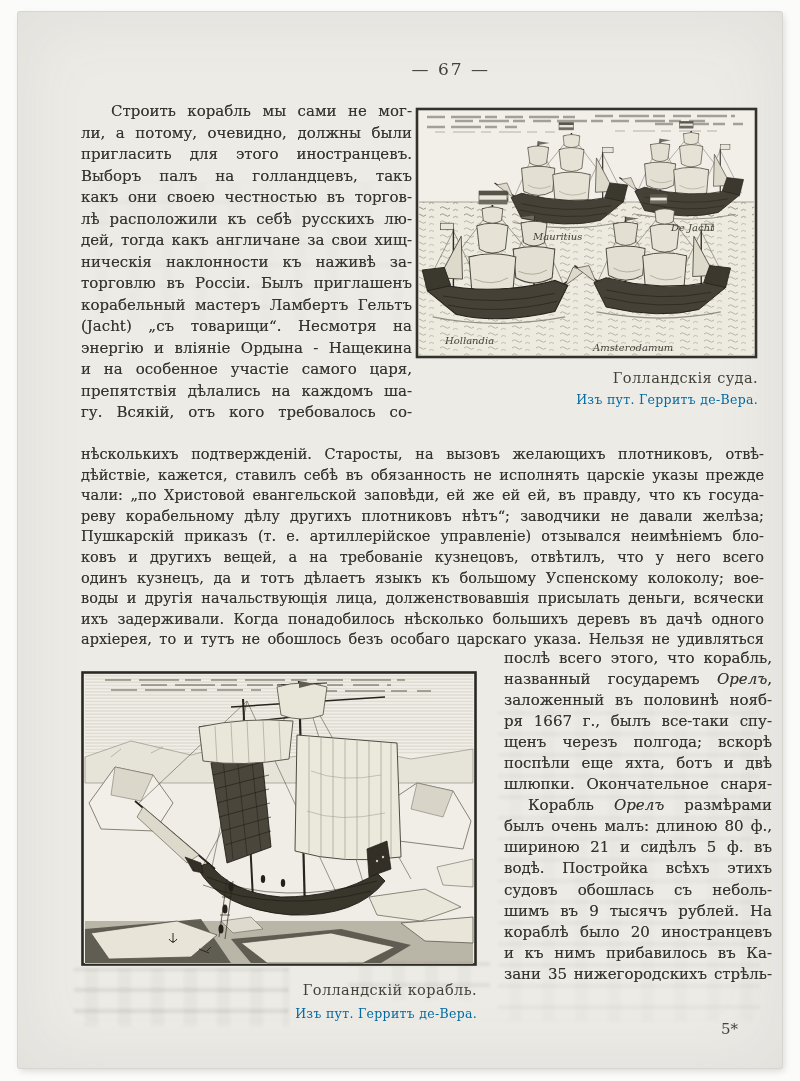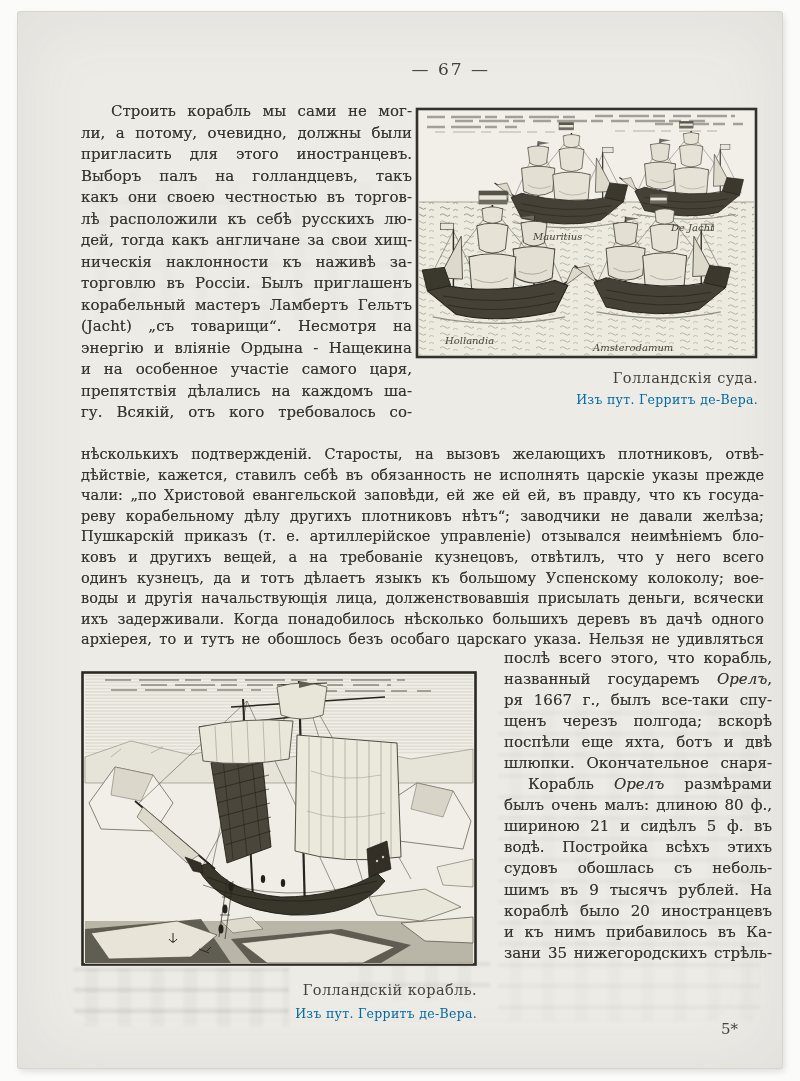--- a/index.html
+++ b/index.html
@@ -138,20 +138,21 @@
         <div class="line"><span>Пушкарскій приказъ (т. е. артиллерійское управленіе) отзывался неимѣніемъ бло-</span></div>
         <div class="line"><span>ковъ и другихъ вещей, а на требованіе кузнецовъ, отвѣтилъ, что у него всего</span></div>
         <div class="line"><span>одинъ кузнецъ, да и тотъ дѣлаетъ языкъ къ большому Успенскому колоколу; вое-</span></div>
         <div class="line"><span>воды и другія начальствующія лица, долженствовавшія присылать деньги, всячески</span></div>
         <div class="line"><span>ихъ задерживали. Когда понадобилось нѣсколько большихъ деревъ въ дачѣ одного</span></div>
         <div class="line"><span>архіерея, то и тутъ не обошлось безъ особаго царскаго указа. Нельзя не удивляться</span></div>
       </div>
     <div class="text-block col right-col">
         <div class="line"><span>послѣ всего этого, что корабль,</span></div>
         <div class="line"><span>названный государемъ </span><span class="it">Орелъ</span><span>,</span></div>
+        <div class="line"><span>заложенный въ половинѣ нояб-</span></div>
         <div class="line"><span>ря 1667 г., былъ все-таки спу-</span></div>
         <div class="line"><span>щенъ черезъ полгода; вскорѣ</span></div>
         <div class="line"><span>поспѣли еще яхта, ботъ и двѣ</span></div>
         <div class="line"><span>шлюпки. Окончательное снаря-</span></div>
         <div class="line indent"><span>Корабль </span><span class="it">Орелъ</span><span> размѣрами</span></div>
         <div class="line"><span>былъ очень малъ: длиною 80 ф.,</span></div>
         <div class="line"><span>шириною 21 и сидѣлъ 5 ф. въ</span></div>
         <div class="line"><span>водѣ. Постройка всѣхъ этихъ</span></div>
         <div class="line"><span>судовъ обошлась съ неболь-</span></div>
         <div class="line"><span>шимъ въ 9 тысячъ рублей. На</span></div>

